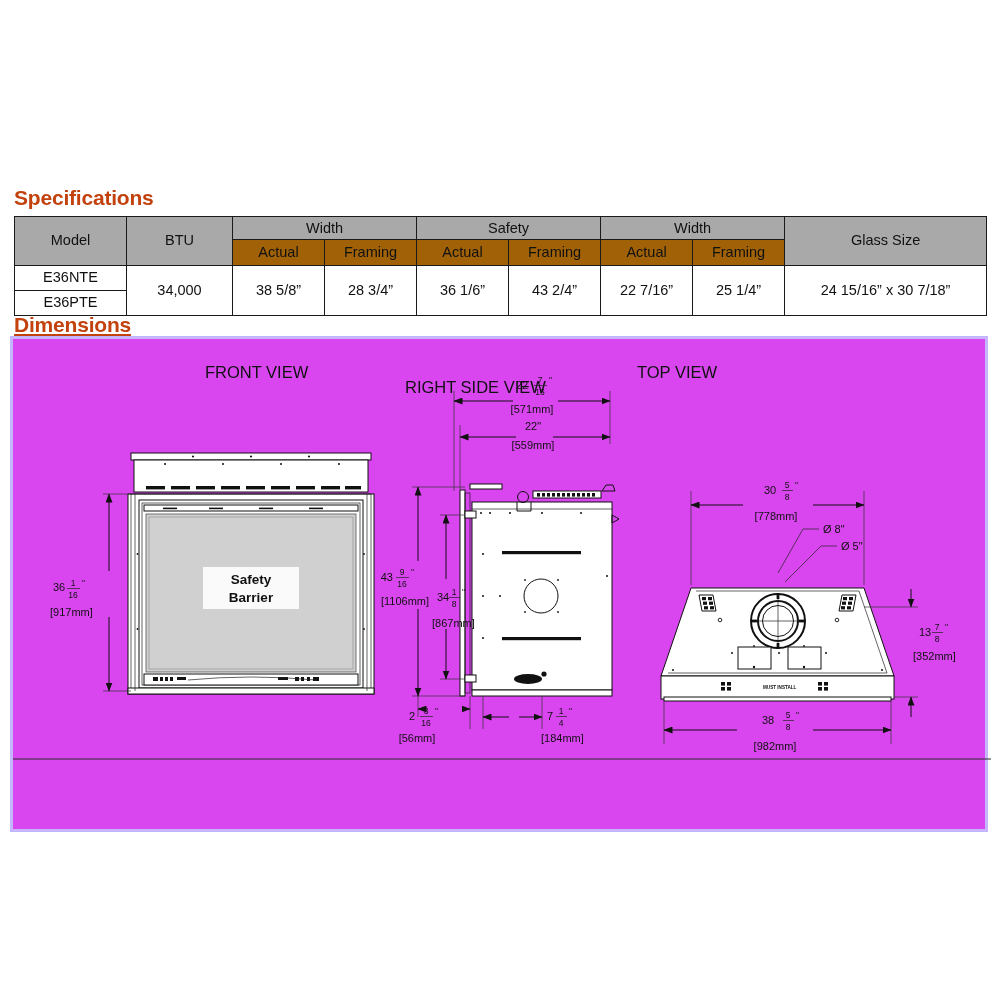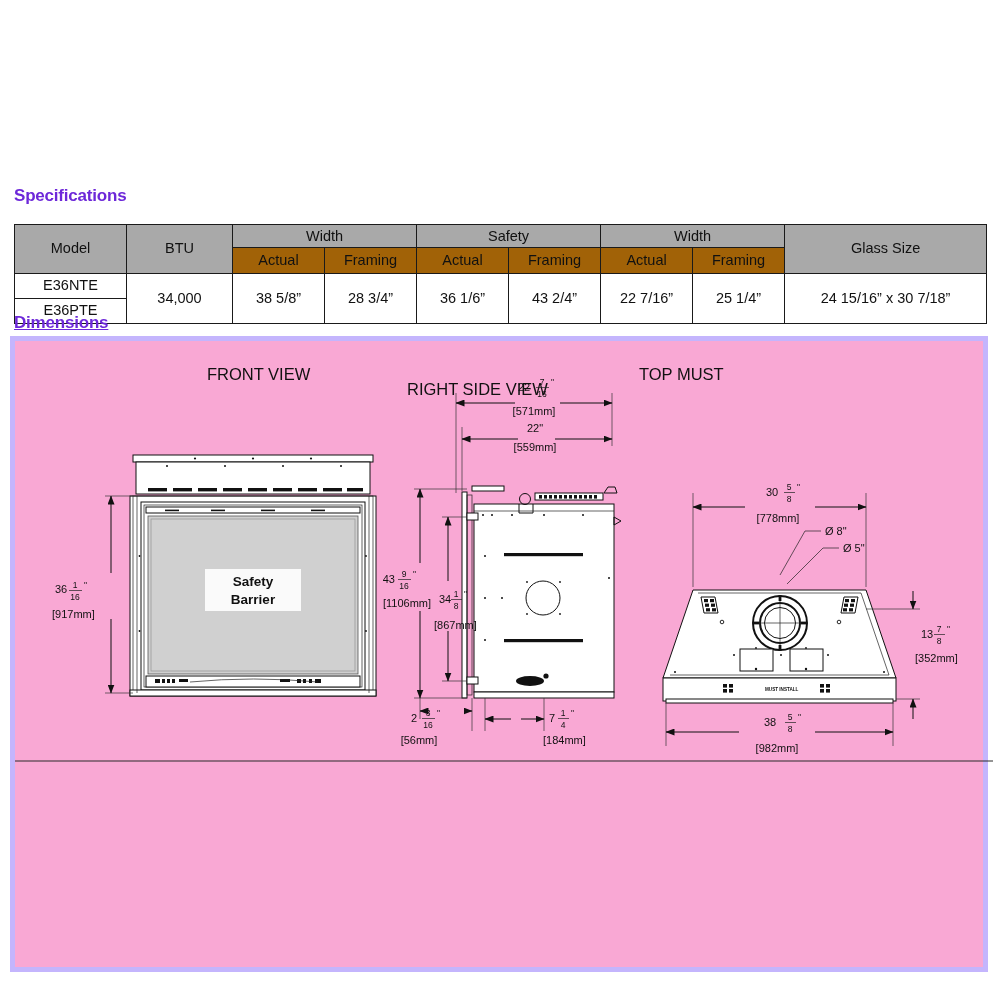--- a/index.html
+++ b/index.html
@@ -9,30 +9,30 @@
     font-family:"Liberation Sans", sans-serif;
     color:#000;
     overflow:hidden;
   }
   .page{position:relative;width:1000px;height:1000px;}
 
   
   .sec-title{
     position:absolute;
     font-weight:bold;
-    font-size:17px;
+    font-size:21px;
     letter-spacing:-0.2px;
-    color:#6d28d9;
+    color:#c2410c;
   }
   #spec-title{left:14px;top:186px;}
   #dim-title{left:14px;top:313px;text-decoration:underline;}
 
   
   .spec-table{
-    position:absolute;left:14px;top:224px;
+    position:absolute;left:14px;top:216px;
     width:972px;
     border-collapse:collapse;
     table-layout:fixed;
     background:#fff;
   }
   .spec-table th,.spec-table td{
     border:1px solid #1a1a1a;
     text-align:center;
     font-size:14.5px;
     padding:0;
@@ -44,23 +44,23 @@
   .spec-table th.sub{background:#a16207;}
   .hdr-tall{height:48px;}
   .hdr-grp{height:22px;}
   .hdr-sub{height:24px;}
   .body-cell{height:48px;}
   .model-cell{height:24px;}
 
   
   .dim-box{
     position:absolute;left:10px;top:336px;
-    width:978px;height:636px;
-    border:5px solid #c4b5fd;
-    background:#f9a8d4;
+    width:978px;height:496px;
+    border:3px solid #c4b5fd;
+    background:#d946ef;
     box-sizing:border-box;
   }
   .dim-inner{position:absolute;left:0;top:0;width:978px;height:496px;}
 
   .view-title{
     position:absolute;
     font-size:16.5px;
     color:#111;
     white-space:nowrap;
   }
@@ -139,21 +139,21 @@
     </tbody>
   </table>
 
   <div class="sec-title" id="dim-title">Dimensions</div>
 
   <div class="dim-box">
     <div class="dim-inner">
 
       <div class="view-title" id="t-front">FRONT VIEW</div>
       <div class="view-title" id="t-side">RIGHT SIDE VIEW</div>
-      <div class="view-title" id="t-top">TOP MUST</div>
+      <div class="view-title" id="t-top">TOP VIEW</div>
 
       <svg class="draw" viewBox="0 0 978 496">
         <defs>
           <marker id="ar" markerWidth="9" markerHeight="7" refX="8.5" refY="3.5" orient="auto">
             <polygon points="0 0, 9 3.5, 0 7" fill="#111"></polygon>
           </marker>
           <marker id="arS" markerWidth="9" markerHeight="7" refX="0.5" refY="3.5" orient="auto">
             <polygon points="9 0, 0 3.5, 9 7" fill="#111"></polygon>
           </marker>
         </defs>

